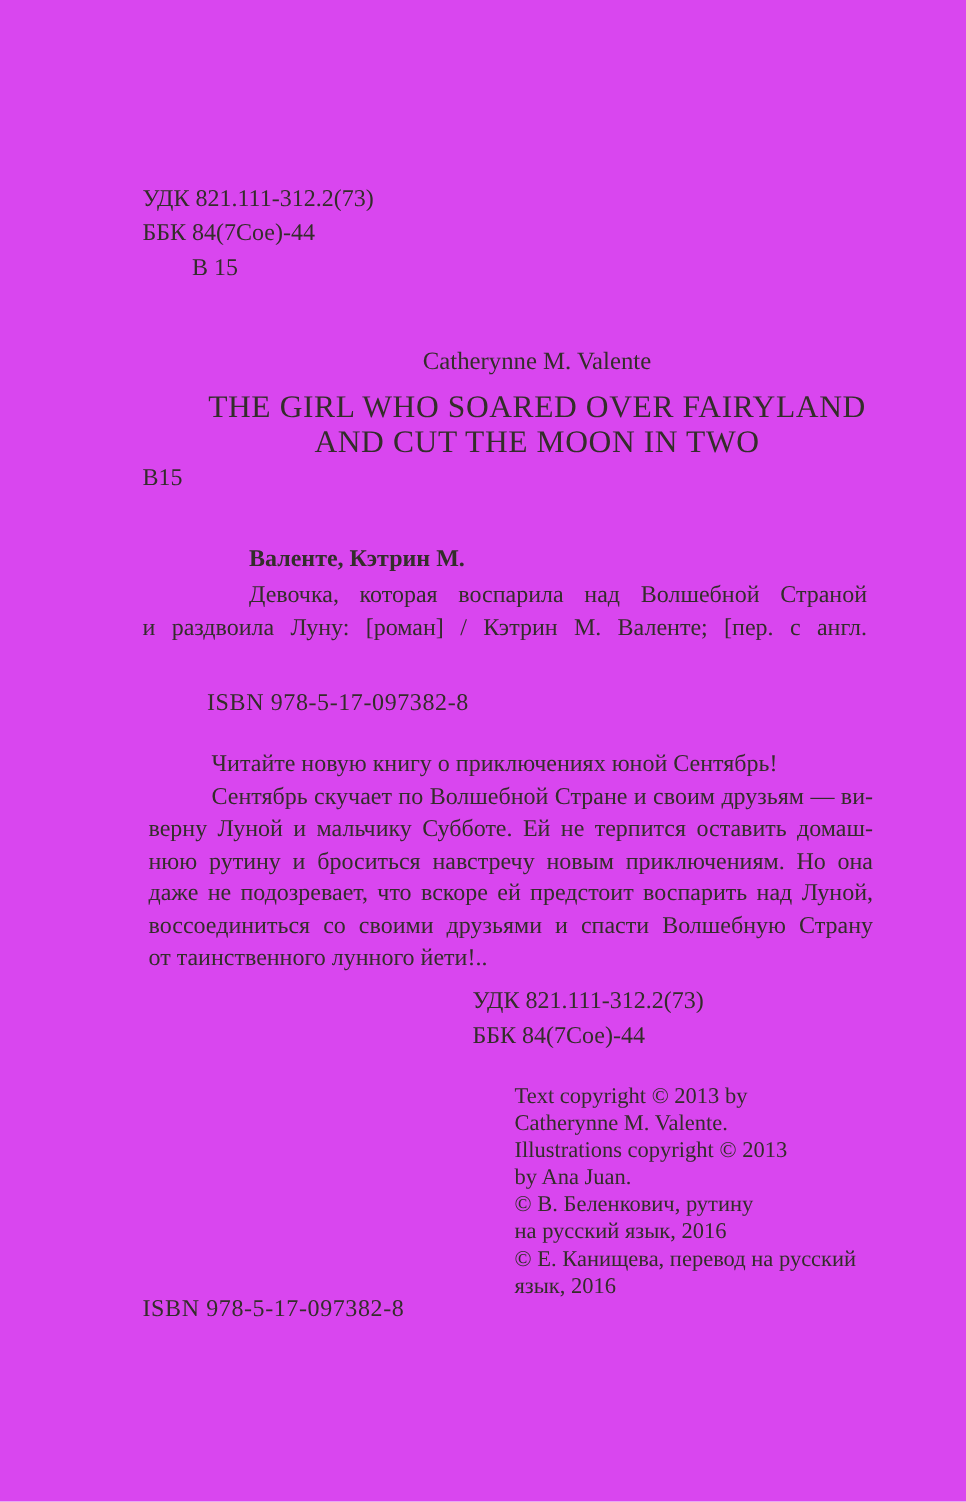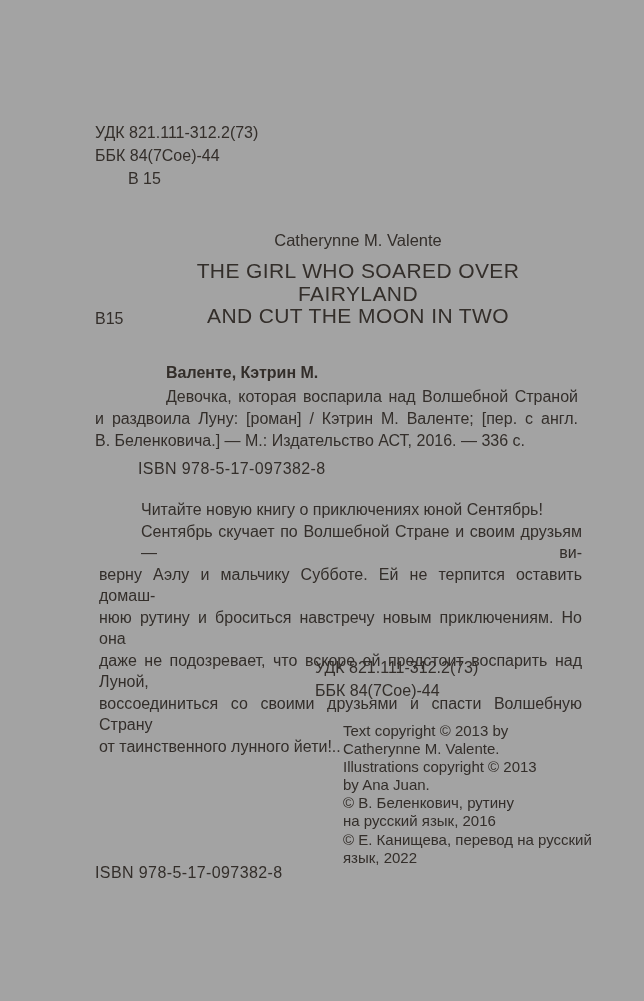--- a/index.html
+++ b/index.html
@@ -5,23 +5,23 @@
   html, body {
     margin: 0;
     padding: 0;
     background: #f6f6f4;
   }
   .page {
     position: relative;
     width: 644px;
     height: 1001px;
     margin: 0 auto;
-    background: #a3a3a3;
+    background: #d946ef;
     color: #332e2a;
-    font-family: Liberation Sans, sans-serif;
+    font-family: Liberation Serif, serif;
     overflow: hidden;
   }
   .abs { position: absolute; }
 
   
   .top-codes { left: 95px; top: 121px; font-size: 16px; line-height: 23px; }
   .top-codes .indent { padding-left: 33px; }
 
   
   .center-col { left: 138px; width: 440px; text-align: center; }
@@ -71,46 +71,45 @@
     <div>AND CUT THE MOON IN TWO</div>
   </div>
 
   <div class="abs catalog-code">В15</div>
 
   <div class="abs record-author">Валенте, Кэтрин М.</div>
 
   <div class="abs record">
     <div class="jline indent-71">Девочка, которая воспарила над Волшебной Страной</div>
     <div class="jline">и раздвоила Луну: [роман] / Кэтрин М. Валенте; [пер. с англ.</div>
-    <div>В. Беленковича.] — М.: Издательство АСТ, 2016. — 336 с.</div>
   </div>
 
   <div class="abs isbn-mid">ISBN 978-5-17-097382-8</div>
 
   <div class="abs annotation">
     <div class="indent-42">Читайте новую книгу о приключениях юной Сентябрь!</div>
     <div class="jline indent-42">Сентябрь скучает по Волшебной Стране и своим друзьям — ви-</div>
-    <div class="jline">верну Аэлу и мальчику Субботе. Ей не терпится оставить домаш-</div>
+    <div class="jline">верну Луной и мальчику Субботе. Ей не терпится оставить домаш-</div>
     <div class="jline">нюю рутину и броситься навстречу новым приключениям. Но она</div>
     <div class="jline">даже не подозревает, что вскоре ей предстоит воспарить над Луной,</div>
     <div class="jline">воссоединиться со своими друзьями и спасти Волшебную Страну</div>
     <div>от таинственного лунного йети!..</div>
   </div>
 
   <div class="abs mid-codes">
     <div>УДК 821.111-312.2(73)</div>
     <div>ББК 84(7Сое)-44</div>
   </div>
 
   <div class="abs copyright">
     <div>Text copyright © 2013 by</div>
     <div>Catherynne M. Valente.</div>
     <div>Illustrations copyright © 2013</div>
     <div>by Ana Juan.</div>
     <div>© В. Беленкович, рутину</div>
     <div>на русский язык, 2016</div>
     <div>© Е. Канищева, перевод на русский</div>
-    <div>язык, 2022</div>
+    <div>язык, 2016</div>
   </div>
 
   <div class="abs isbn-bottom">ISBN 978-5-17-097382-8</div>
 
 </div>
 
 </body></html>

